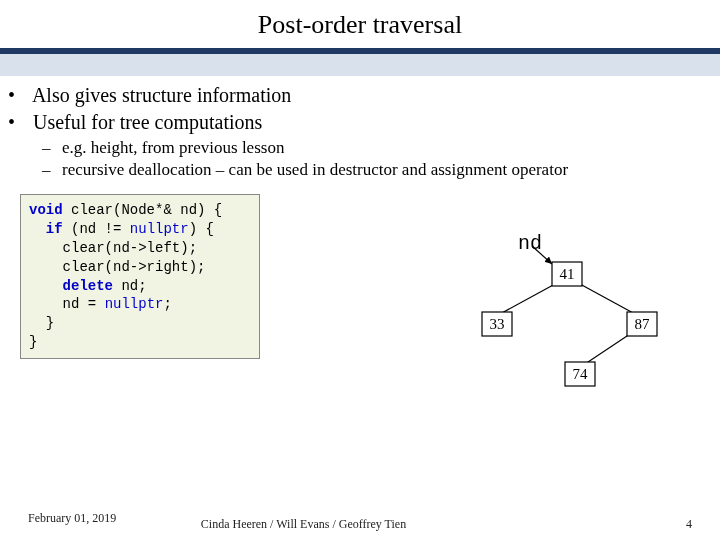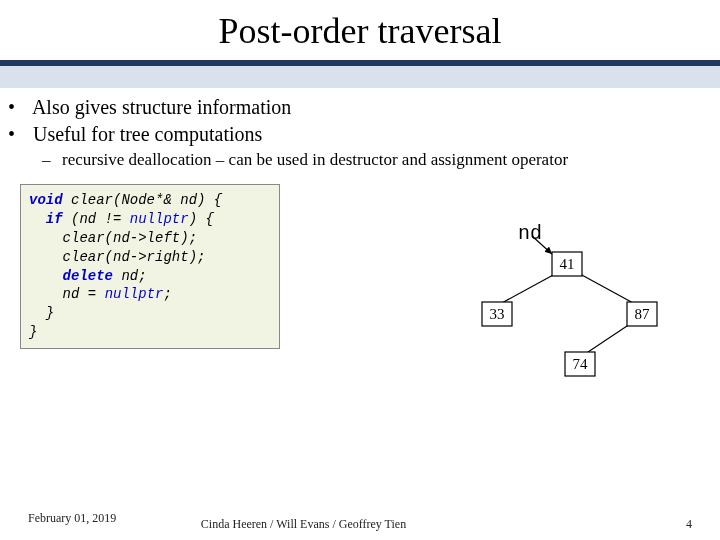--- a/index.html
+++ b/index.html
@@ -9,21 +9,21 @@
     font-family: "Times New Roman", Times, serif;
     background: #fff;
     position: relative;
     overflow: hidden;
   }
   .title-area {
     text-align: center;
     padding: 10px 0 6px 0;
   }
   .title-area h1 {
-    font-size: 36px;
+    font-size: 26px;
     font-weight: normal;
     color: #000;
   }
   .title-rule {
     height: 6px;
     background: #203864;
     margin: 2px 0 0 0;
   }
   .title-gap {
     height: 22px;
@@ -67,29 +67,28 @@
   .lower-area {
     position: relative;
     margin-top: 14px;
     padding: 0 20px;
   }
 
   .code-box {
     position: absolute;
     left: 20px;
     top: 0;
-    width: 260px;
+    width: 240px;
     background: #f1f4e3;
     border: 1px solid #888;
     padding: 6px 8px 6px 8px;
     font-family: "Courier New", Courier, monospace;
     font-size: 14px;
     line-height: 1.35;
     white-space: pre;
-    font-style: italic;
   }
   .kw { color: #0000c8; font-weight: bold; }
   .lit { color: #0000c8; }
 
   .tree {
     position: absolute;
     left: 430px;
     top: 30px;
     width: 260px;
     height: 170px;
@@ -141,20 +140,21 @@
 <div class="title-gap"></div>
 
 <div class="content">
   <ul class="level1">
     <li>
       <span>Also gives structure information</span>
     </li>
     <li>
       <span>Useful for tree computations</span>
       <ul class="level2">
+        <li>e.g. height, from previous lesson</li>
         <li>recursive deallocation – can be used in destructor and assignment operator</li>
       </ul>
     </li>
   </ul>
 </div>
 
 <div class="lower-area">
 
   <div class="code-box"><span class="kw">void</span><span> clear(Node*&amp; nd) {</span>
 <span class="kw">  if</span><span> (nd != </span><span class="lit">nullptr</span><span>) {</span>

